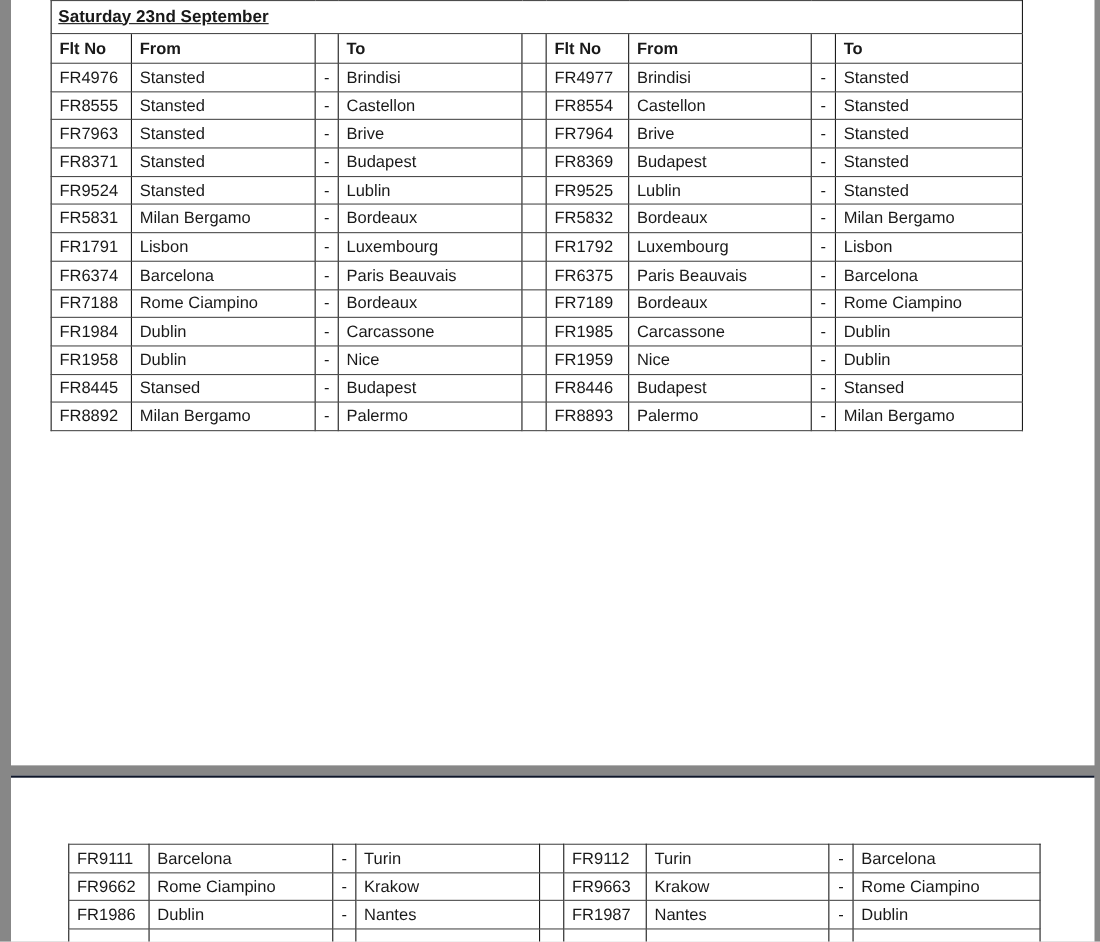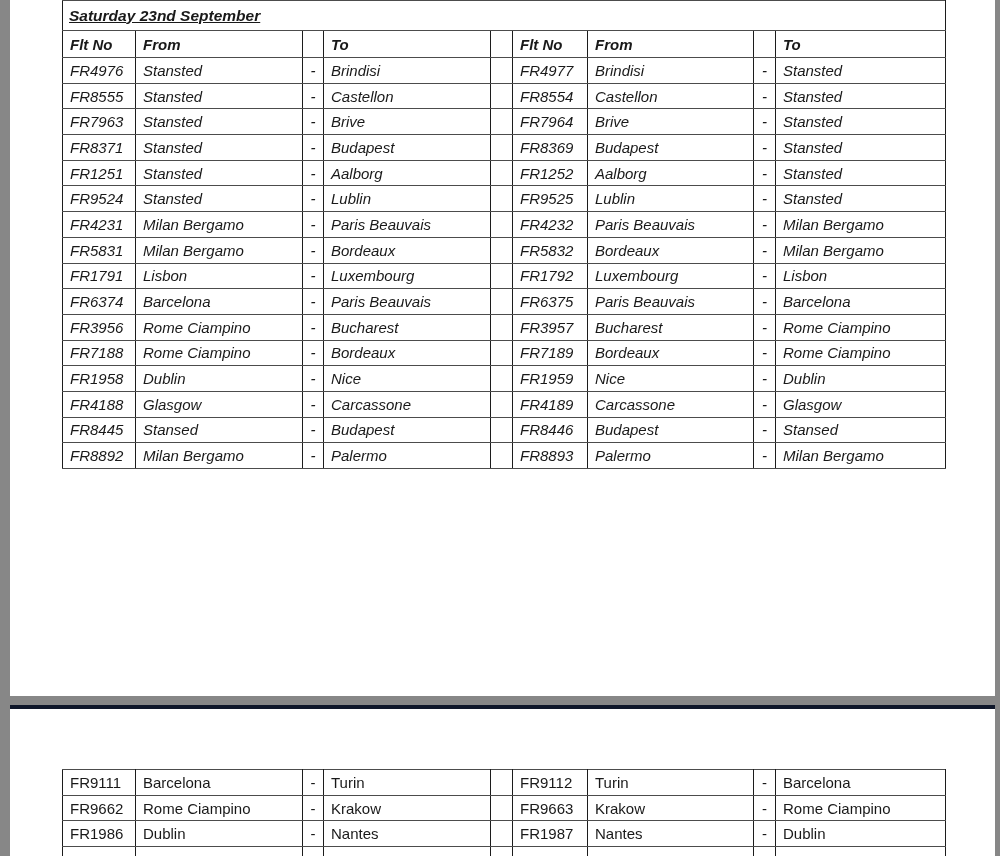--- a/index.html
+++ b/index.html
@@ -12,35 +12,35 @@
   }
   .page {
     position:absolute;
     left:10px;
     width:985px;
     background:#ffffff;
     overflow:hidden;
     box-sizing:border-box;
   }
   #page1 { top:0; height:696px; }
-  #page2 { top:705px; height:151px; border-top:4px solid #0f172a; }
+  #page2 { top:705px; height:151px; border-top:2px solid #0f172a; }
   .page-break {
     position:absolute;
     left:0; top:696px;
     width:1000px; height:9px;
     background:#878787;
   }
   table.flight-table {
     position:absolute;
     border-collapse:collapse;
     table-layout:fixed;
     width:884px;
     background:#ffffff;
   }
-  #table1 { left:52px; top:0;font-style:italic; }
+  #table1 { left:36px; top:0; }
   #table2 { left:52px; top:60px; }
   .flight-table td {
     border:1px solid #4c4c4c;
     border-left-color:#1c1c1c;
     border-right-color:#1c1c1c;
     font-size:15px;
     color:#191919;
     padding:0 2px 0 7px;
     white-space:nowrap;
     overflow:hidden;
@@ -135,53 +135,31 @@
           <td>Stansted</td>
           <td class="dash-cell">-</td>
           <td>Budapest</td>
           <td class="spacer-cell"></td>
           <td>FR8369</td>
           <td>Budapest</td>
           <td class="dash-cell">-</td>
           <td>Stansted</td>
         </tr>
         <tr class="data-row">
-          <td>FR1251</td>
-          <td>Stansted</td>
-          <td class="dash-cell">-</td>
-          <td>Aalborg</td>
-          <td class="spacer-cell"></td>
-          <td>FR1252</td>
-          <td>Aalborg</td>
-          <td class="dash-cell">-</td>
-          <td>Stansted</td>
-        </tr>
-        <tr class="data-row">
           <td>FR9524</td>
           <td>Stansted</td>
           <td class="dash-cell">-</td>
           <td>Lublin</td>
           <td class="spacer-cell"></td>
           <td>FR9525</td>
           <td>Lublin</td>
           <td class="dash-cell">-</td>
           <td>Stansted</td>
         </tr>
         <tr class="data-row">
-          <td>FR4231</td>
-          <td>Milan Bergamo</td>
-          <td class="dash-cell">-</td>
-          <td>Paris Beauvais</td>
-          <td class="spacer-cell"></td>
-          <td>FR4232</td>
-          <td>Paris Beauvais</td>
-          <td class="dash-cell">-</td>
-          <td>Milan Bergamo</td>
-        </tr>
-        <tr class="data-row">
           <td>FR5831</td>
           <td>Milan Bergamo</td>
           <td class="dash-cell">-</td>
           <td>Bordeaux</td>
           <td class="spacer-cell"></td>
           <td>FR5832</td>
           <td>Bordeaux</td>
           <td class="dash-cell">-</td>
           <td>Milan Bergamo</td>
         </tr>
@@ -201,62 +179,51 @@
           <td>Barcelona</td>
           <td class="dash-cell">-</td>
           <td>Paris Beauvais</td>
           <td class="spacer-cell"></td>
           <td>FR6375</td>
           <td>Paris Beauvais</td>
           <td class="dash-cell">-</td>
           <td>Barcelona</td>
         </tr>
         <tr class="data-row">
-          <td>FR3956</td>
-          <td>Rome Ciampino</td>
-          <td class="dash-cell">-</td>
-          <td>Bucharest</td>
-          <td class="spacer-cell"></td>
-          <td>FR3957</td>
-          <td>Bucharest</td>
-          <td class="dash-cell">-</td>
-          <td>Rome Ciampino</td>
-        </tr>
-        <tr class="data-row">
           <td>FR7188</td>
           <td>Rome Ciampino</td>
           <td class="dash-cell">-</td>
           <td>Bordeaux</td>
           <td class="spacer-cell"></td>
           <td>FR7189</td>
           <td>Bordeaux</td>
           <td class="dash-cell">-</td>
           <td>Rome Ciampino</td>
         </tr>
         <tr class="data-row">
+          <td>FR1984</td>
+          <td>Dublin</td>
+          <td class="dash-cell">-</td>
+          <td>Carcassone</td>
+          <td class="spacer-cell"></td>
+          <td>FR1985</td>
+          <td>Carcassone</td>
+          <td class="dash-cell">-</td>
+          <td>Dublin</td>
+        </tr>
+        <tr class="data-row">
           <td>FR1958</td>
           <td>Dublin</td>
           <td class="dash-cell">-</td>
           <td>Nice</td>
           <td class="spacer-cell"></td>
           <td>FR1959</td>
           <td>Nice</td>
           <td class="dash-cell">-</td>
           <td>Dublin</td>
-        </tr>
-        <tr class="data-row">
-          <td>FR4188</td>
-          <td>Glasgow</td>
-          <td class="dash-cell">-</td>
-          <td>Carcassone</td>
-          <td class="spacer-cell"></td>
-          <td>FR4189</td>
-          <td>Carcassone</td>
-          <td class="dash-cell">-</td>
-          <td>Glasgow</td>
         </tr>
         <tr class="data-row">
           <td>FR8445</td>
           <td>Stansed</td>
           <td class="dash-cell">-</td>
           <td>Budapest</td>
           <td class="spacer-cell"></td>
           <td>FR8446</td>
           <td>Budapest</td>
           <td class="dash-cell">-</td>

